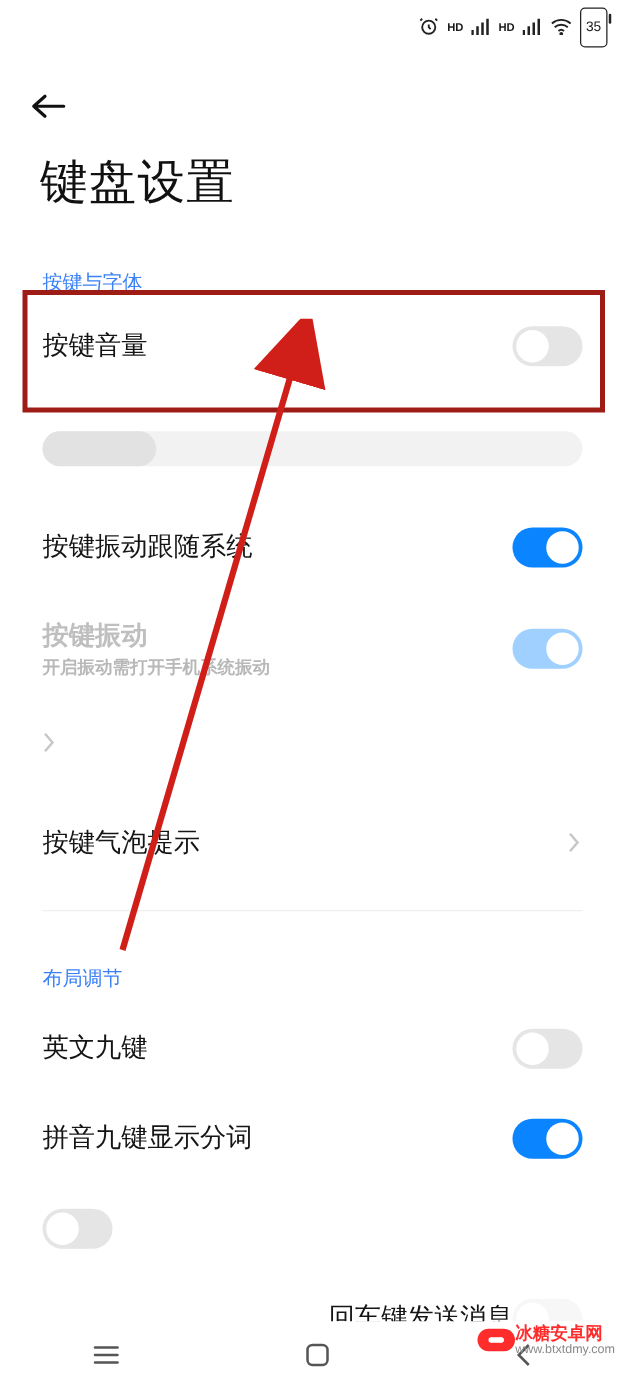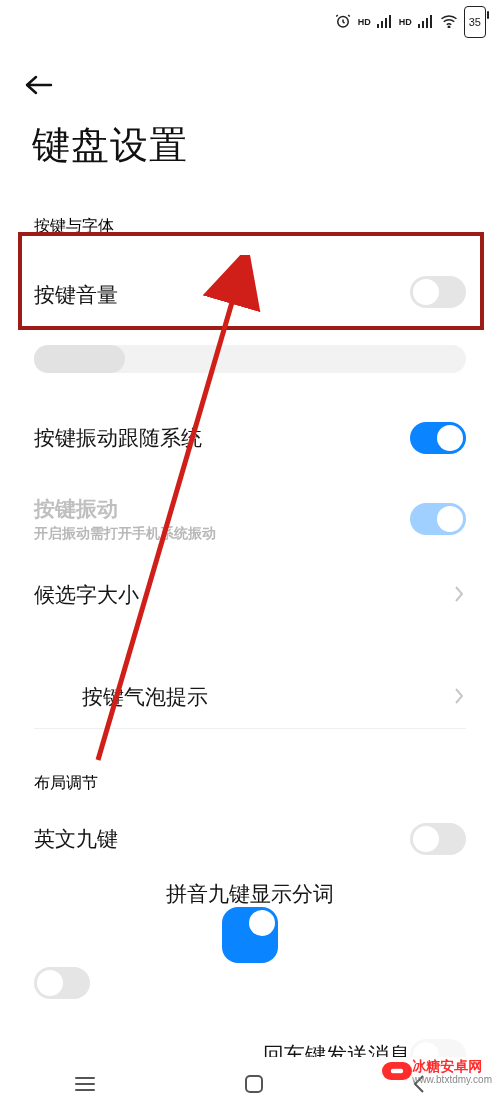--- a/index.html
+++ b/index.html
@@ -68,21 +68,21 @@
       top:120px;
       left:32px;
       font-size:38px;
       font-weight:400;
       color:#111;
       letter-spacing:1px;
     }
     
     .section-label {
       font-size:16px;
-      color:#000000;
+      color:#3b82f6;
     }
     .sec-keys {
       position:absolute;
       top:216px;
       left:34px;
     }
     .sec-layout {
       position:absolute;
       top:773px;
       left:34px;
@@ -260,21 +260,21 @@
     <svg width="30" height="24" viewBox="0 0 30 24" fill="none" stroke="#111" stroke-width="2.5" stroke-linecap="round" stroke-linejoin="round">
         <path d="M12 4 L3 12 L12 20 M3 12 H27"></path>
       </svg>
   </span>
 </div>
 
 <h1 class="page-title">键盘设置</h1>
 
 <div class="section-label sec-keys">按键与字体</div>
 
-<div class="row" style="top:246px;align-items:flex-end;">
+<div class="row" style="top:246px;">
   <span class="label">按键音量</span>
   <span class="toggle off">
       <span class="knob"></span>
     </span>
 </div>
 
 <div class="highlight-box" style="top:232px; left:18px; right:16px; height:98px;"></div>
 
 <div class="slider">
   <div class="fill"></div>
@@ -291,49 +291,48 @@
   <span>
     <span class="label">按键振动</span>
     <span class="sub">开启振动需打开手机系统振动</span>
   </span>
   <span class="toggle on disabled">
       <span class="knob"></span>
     </span>
 </div>
 
 <div class="row" style="top:564px;">
-  <span class="label">候选字大小</span>
   <span class="chevron">
     <svg width="10" height="18" viewBox="0 0 10 18" fill="none" stroke="#c7c7c7" stroke-width="2">
         <path d="M2 2l6 7-6 7"></path>
       </svg>
   </span>
 </div>
 
-<div class="row" style="top:666px;margin-left:48px;">
+<div class="row" style="top:644px;">
   <span class="label">按键气泡提示</span>
   <span class="chevron">
     <svg width="10" height="18" viewBox="0 0 10 18" fill="none" stroke="#c7c7c7" stroke-width="2">
         <path d="M2 2l6 7-6 7"></path>
       </svg>
   </span>
 </div>
 
 <div class="divider" style="top:728px;"></div>
 
 <div class="section-label sec-layout">布局调节</div>
 
 <div class="row" style="top:808px;text-align:center;">
   <span class="label">英文九键</span>
   <span class="toggle off">
       <span class="knob"></span>
     </span>
 </div>
 
-<div class="row" style="top:880px;flex-direction:column;">
+<div class="row" style="top:880px;">
   <span class="label">拼音九键显示分词</span>
   <span class="toggle on">
       <span class="knob"></span>
     </span>
 </div>
 
 <div class="row" style="top:952px;">
   <span class="toggle off">
       <span class="knob"></span>
     </span>

